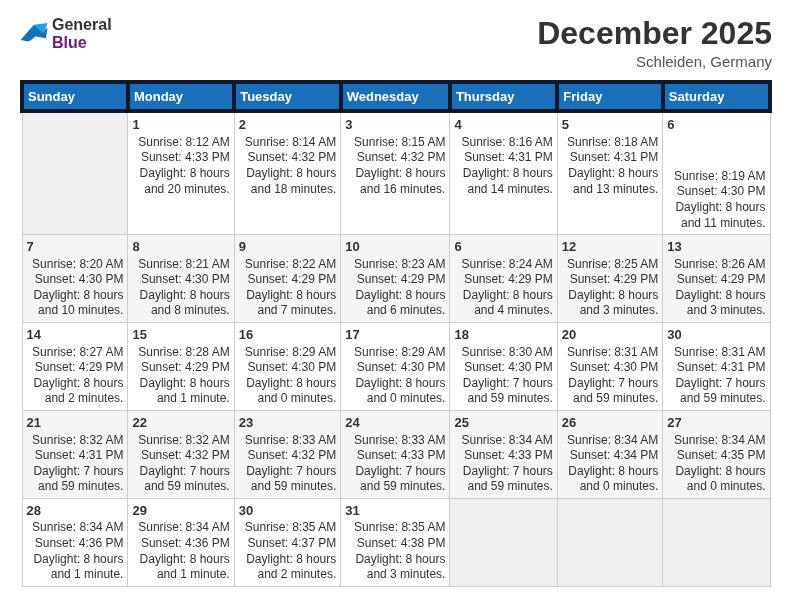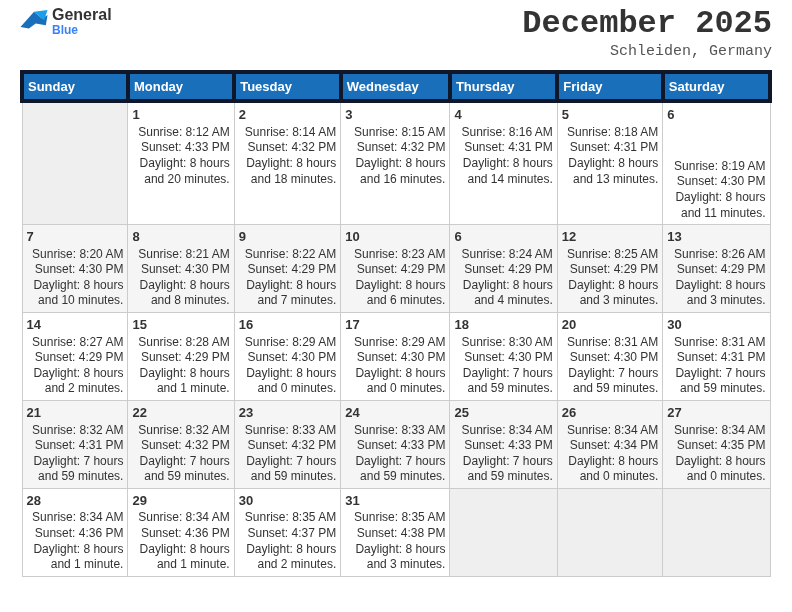--- a/index.html
+++ b/index.html
@@ -6,41 +6,40 @@
     body {
       font-family: Arial, sans-serif;
       background: #fff;
       width: 792px;
       height: 612px;
       overflow: hidden;
     }
     .page {
       width: 792px;
       min-height: 612px;
-      padding: 6px 20px 10px 20px;
+      padding: 16px 20px 10px 20px;
       background: #fff;
     }
     .header {
       display: flex;
       justify-content: space-between;
       align-items: flex-start;
       margin-bottom: 10px;
     }
     .logo {
       display: flex;
       align-items: center;
       gap: 4px;
     }
     .logo-bird {
       width: 28px;
       height: 22px;
     }
     .title-block {
       text-align: right;
-      font-family: Liberation Mono, monospace;
     }
     .month-title {
       font-size: 32px;
       font-weight: bold;
       color: #333;
       line-height: 1.1;
     }
     .subtitle {
       font-size: 15px;
       color: #555;
@@ -99,21 +98,21 @@
 
 <div class="page">
   <div class="header">
     <div class="logo">
       <svg class="logo-bird" viewBox="0 0 32 26" xmlns="http://www.w3.org/2000/svg">
         <polygon points="0,20 16,2 28,12 20,14 32,6 30,18 18,16 10,22" fill="#1a6fba"></polygon>
         <polygon points="16,2 32,0 28,12" fill="#1a9fea"></polygon>
       </svg>
       <div style="line-height:1.1;">
         <div style="font-size:16px;font-weight:bold;color:#333;">General</div>
-        <div style="font-size:12px;font-weight:bold;color:#3b82f6;">Blue</div>
+        <div style="font-size:16px;font-weight:bold;color:#701a75;">Blue</div>
       </div>
     </div>
     <div class="title-block">
       <div class="month-title">December 2025</div>
       <div class="subtitle">Schleiden, Germany</div>
     </div>
   </div>
 
   <table class="calendar">
     <thead>

